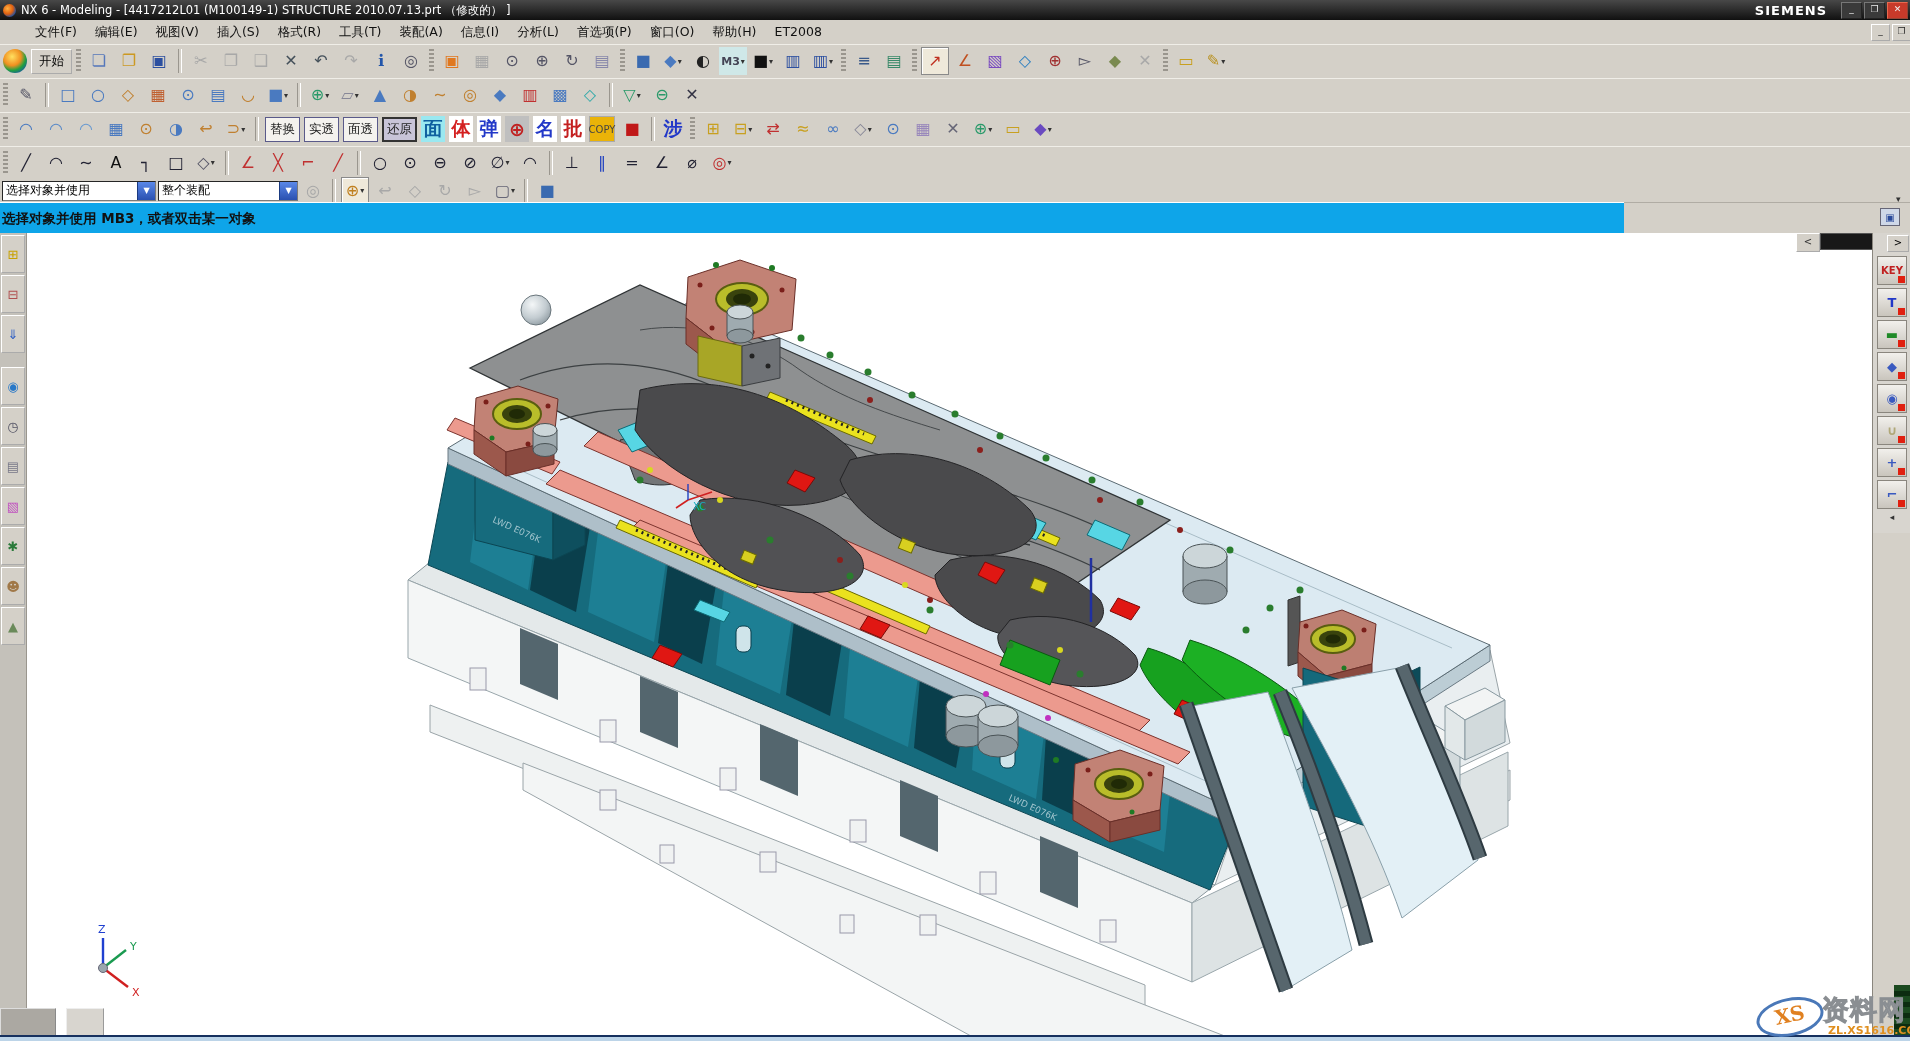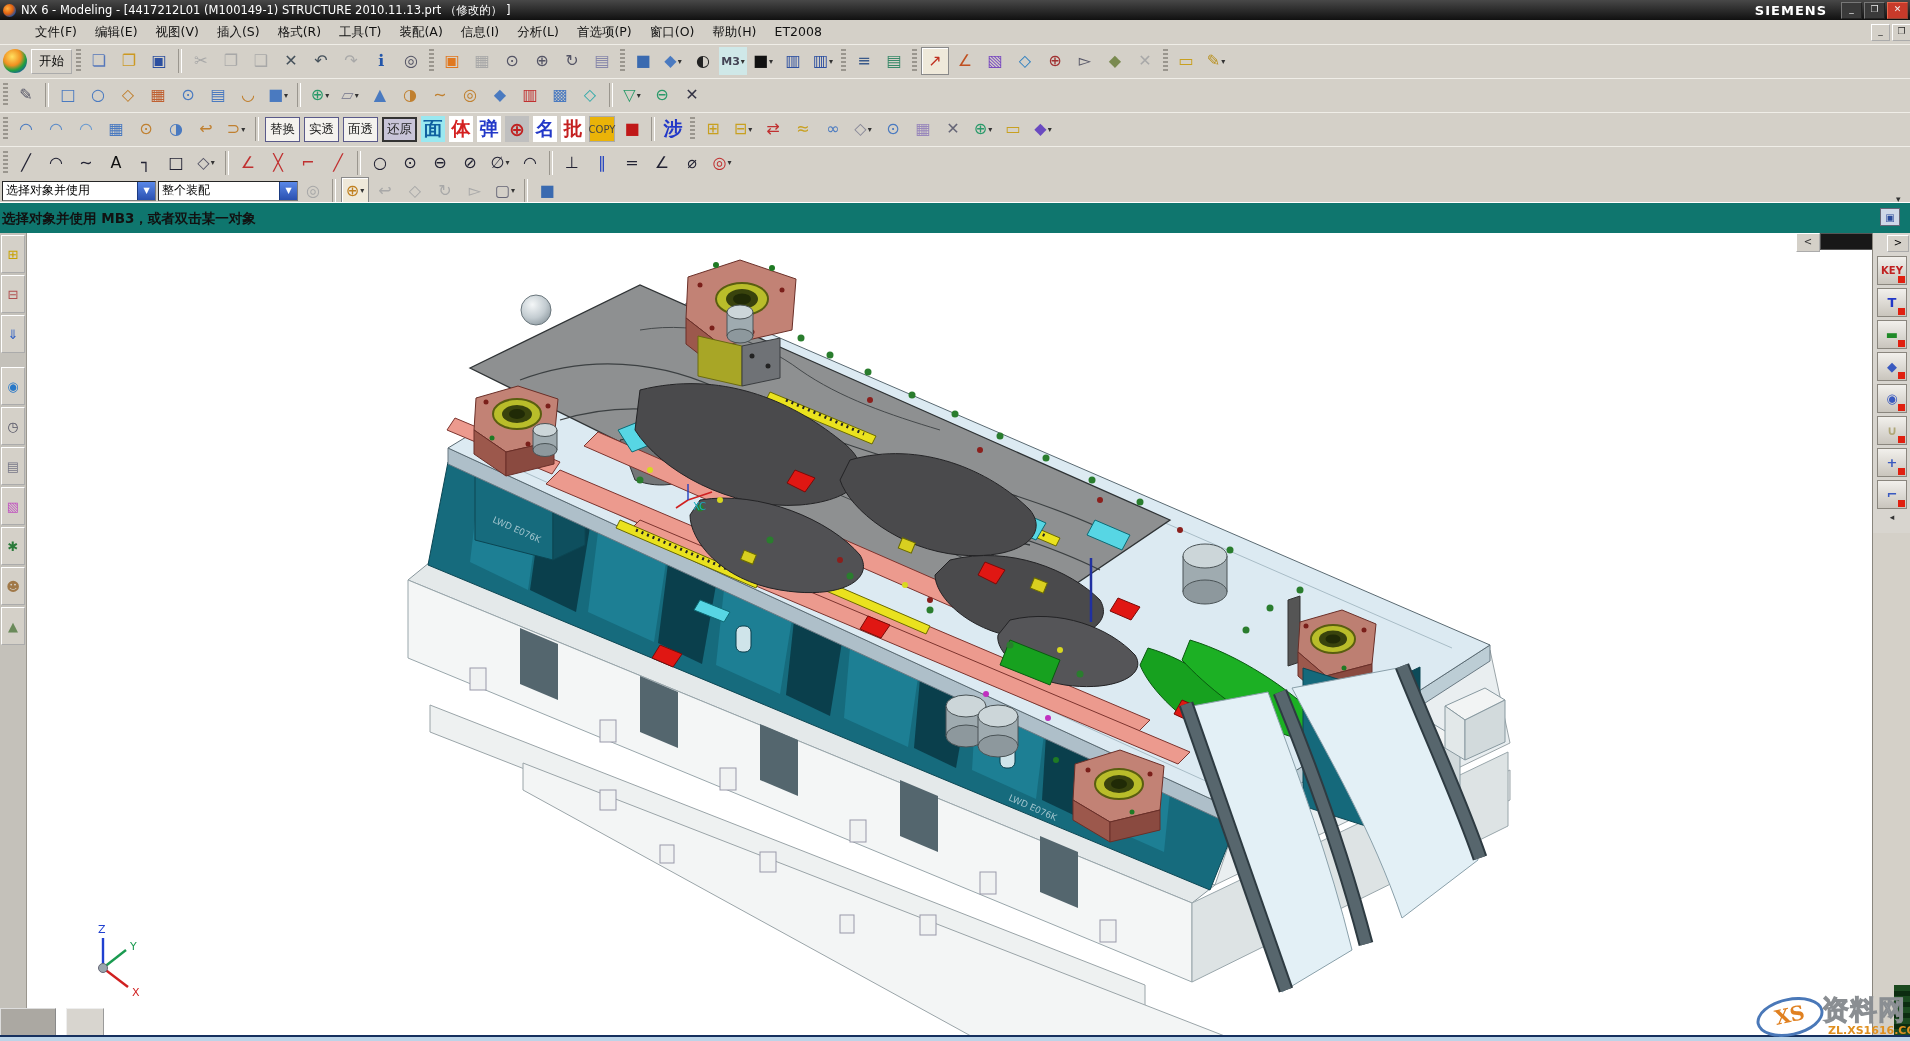--- a/index.html
+++ b/index.html
@@ -45,21 +45,21 @@
   .mini-tile{width:24px;height:24px;display:inline-flex;align-items:center;justify-content:center;
     font-size:10px;letter-spacing:0;color:#444;border:1px solid #aaa;background:#eab308;margin:0 2px;}
   
   .selbar{position:absolute;left:0;top:179px;width:1910px;height:23px;background:#d4d0c8;
     display:flex;align-items:center;border-bottom:1px solid #b0aca4;}
   .combo{height:18px;border:1px solid #7a7a7a;border-style:inset;background:#fff;display:inline-flex;
     align-items:center;font-size:12px;margin-left:2px;}
   .combo .ct{padding:0 3px;white-space:nowrap;overflow:hidden;}
   .combo .ca{width:17px;height:18px;margin-left:auto;background:linear-gradient(#5a88e8,#2a50b0);
     color:#fff;font-size:8px;display:flex;align-items:center;justify-content:center;border-left:1px solid #1a3a80;}
-  .promptbar{position:absolute;left:0;top:202px;width:1910px;height:31px;background:#0f766e;
+  .promptbar{position:absolute;left:0;top:202px;width:1624px;height:31px;background:#0ea5e9;
     border-top:1px solid #fff;display:flex;align-items:center;box-shadow:inset 0 -1px 0 #a8a49c;}
   .prompt-text{font-size:13.5px;font-weight:bold;color:#111;margin-left:2px;white-space:nowrap;}
   .fsico{position:absolute;left:1880px;top:208px;width:18px;height:16px;border:1px solid #667;
     background:#cfd8e8;display:flex;align-items:center;justify-content:center;font-size:10px;color:#2a4a9a;}
   .ovf{position:absolute;left:1896px;top:194px;font-size:9px;color:#333;}
   
   .vscroll{position:absolute;left:1796px;top:233px;height:17px;width:113px;display:flex;}
   .vs-btn{width:22px;height:17px;background:#d4d0c8;border:1px outset #fff;font-size:10px;
     line-height:15px;text-align:center;color:#333;}
   .vs-track{flex:1;background:#181818;border:1px solid #555;}
@@ -93,21 +93,21 @@
   .wm-txt{position:absolute;left:66px;top:0px;font-size:27px;font-weight:bold;color:#b2b6ba;
     -webkit-text-stroke:1px #8a8e92;letter-spacing:1px;white-space:nowrap;}
   .wm-url{position:absolute;left:72px;top:32px;font-size:11px;font-weight:bold;color:#e09020;white-space:nowrap;}
   svg text{font-family:"DejaVu Sans",sans-serif;}
 </style>
 </head>
 <body>
 
 <div class="titlebar">
   <span class="appico"></span>
-  <span class="ttl">NX 6 - Modeling - [4417212L01 (M100149-1) STRUCTURE 2010.11.13.prt （修改的） ]</span>
+  <span class="ttl">NX 6 - Modeling - [4417212L01 (M100149-1) STRUCTURE 2010.07.13.prt （修改的） ]</span>
   <span class="brand">SIEMENS</span>
   <span class="winbtn">_</span>
   <span class="winbtn">❐</span>
   <span class="winbtn close">✕</span>
 </div>
 
 <div class="menubar">
   <span><span class="menu-item">文件(F)</span><span class="menu-item">编辑(E)</span><span class="menu-item">视图(V)</span><span class="menu-item">插入(S)</span><span class="menu-item">格式(R)</span><span class="menu-item">工具(T)</span><span class="menu-item">装配(A)</span><span class="menu-item">信息(I)</span><span class="menu-item">分析(L)</span><span class="menu-item">首选项(P)</span><span class="menu-item">窗口(O)</span><span class="menu-item">帮助(H)</span><span class="menu-item">ET2008</span></span>
   <span class="childbtns">
     <span class="cwb">_</span>

